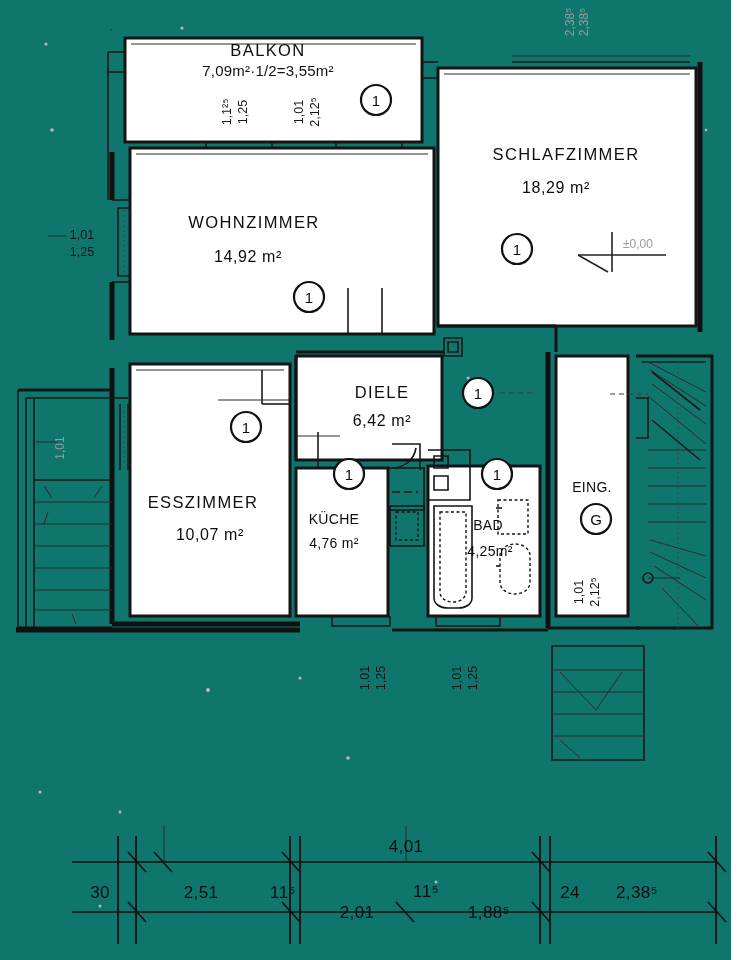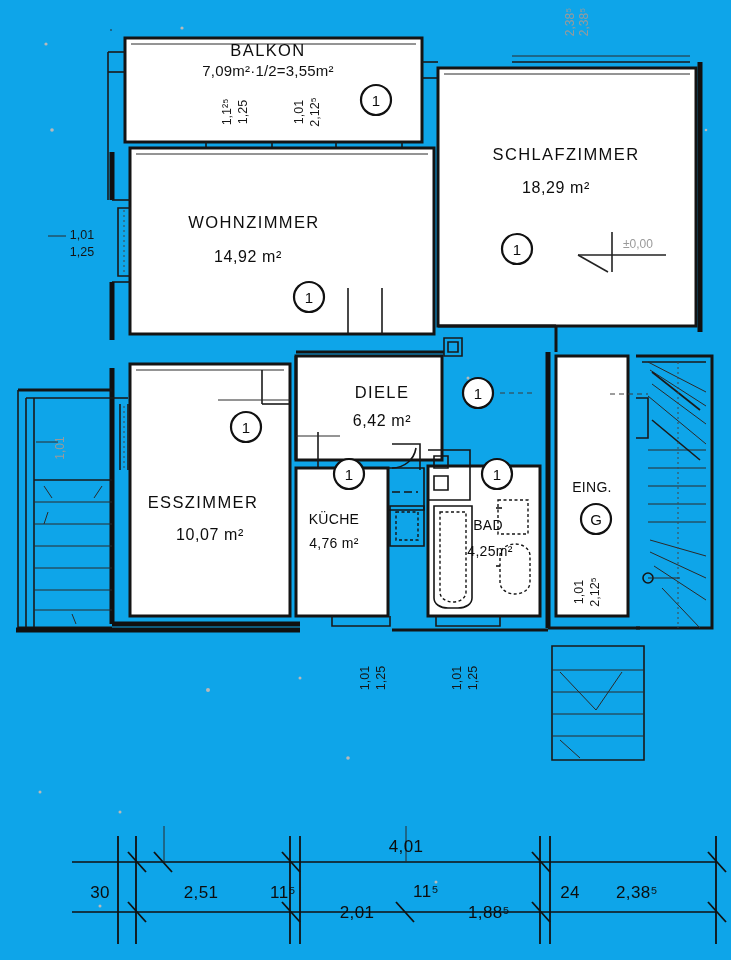--- a/index.html
+++ b/index.html
@@ -4,21 +4,21 @@
 <style>
   html, body {
     margin: 0;
     padding: 0;
     background: #ffffff;
   }
   #page {
     position: relative;
     width: 731px;
     height: 960px;
-    background: #0ea5e9;
+    background: #0f766e;
     font-family: "Liberation Sans", sans-serif;
     overflow: hidden;
   }
   svg.plan {
     position: absolute;
     left: 0;
     top: 0;
     width: 740px;
     height: 960px;
   }

